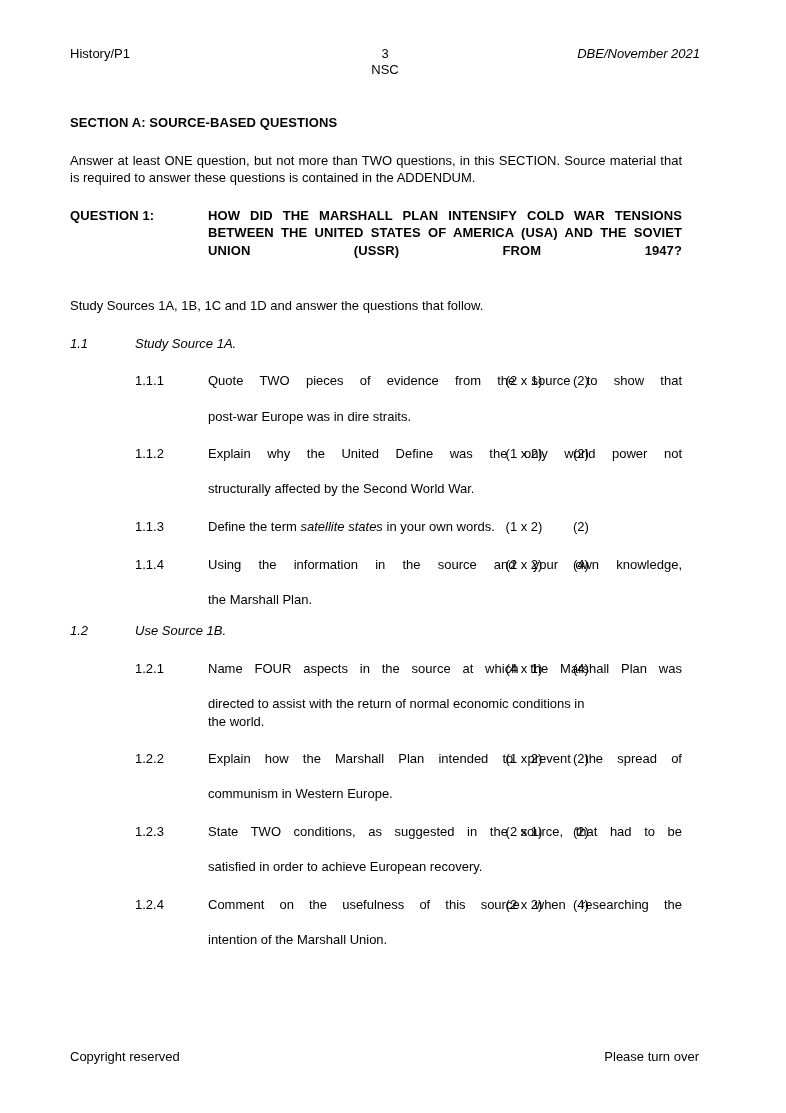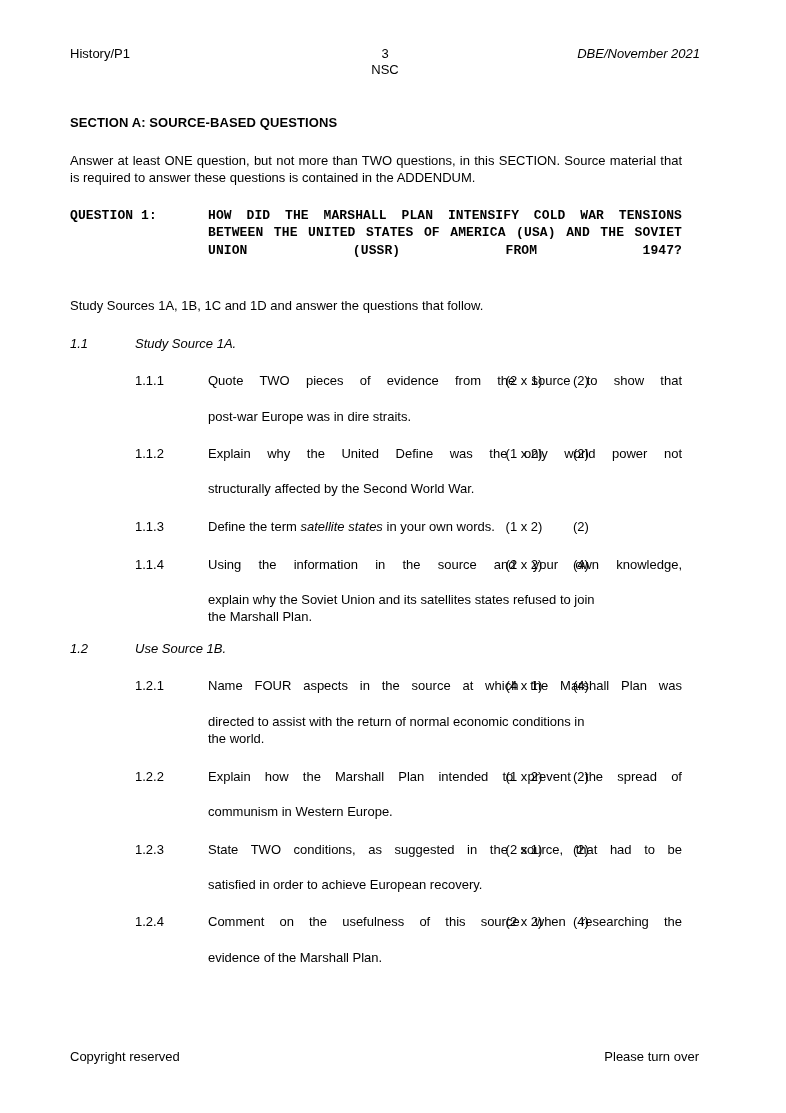--- a/index.html
+++ b/index.html
@@ -79,21 +79,20 @@
   }
 
   .spacer-20 { height: 20px; }
   .spacer-14 { height: 14px; }
 
   
   .qhead {
     position: relative;
     font-weight: bold;
     letter-spacing: 0.1px;
-    font-family: Liberation Mono, monospace;
   }
   .qhead .qh-label {
     position: absolute;
     left: 0;
     top: 0;
     white-space: nowrap;
   }
   .qhead .qh-body {
     margin-left: 138px;
     text-align: justify;
@@ -252,21 +251,20 @@
         <span class="marks-mult">(1 x 2)</span>
         <span class="marks-total">(2)</span>
       </div>
     </div>
 
     <div class="spacer-20"></div>
 
     <div class="lvl2">
       <span class="n2">1.1.4</span>
       <div class="t2 just"><span>Using the information in the source and your own knowledge,</span></div>
-      <div class="t2"><span>explain why the Soviet Union and its satellites states refused to join</span></div>
       <div class="t2">
         <span class="tailtext">the Marshall Plan.</span>
         <span class="marks-mult">(2 x 2)</span>
         <span class="marks-total">(4)</span>
       </div>
     </div>
 
     <div class="spacer-14"></div>
 
     <div class="lvl1">
@@ -310,21 +308,21 @@
         <span class="marks-total">(2)</span>
       </div>
     </div>
 
     <div class="spacer-20"></div>
 
     <div class="lvl2">
       <span class="n2">1.2.4</span>
       <div class="t2 just"><span>Comment on the usefulness of this source when researching the</span></div>
       <div class="t2">
-        <span class="tailtext">evidence of the Marshall Plan.</span>
+        <span class="tailtext">intention of the Marshall Union.</span>
         <span class="marks-mult">(2 x 2)</span>
         <span class="marks-total">(4)</span>
       </div>
     </div>
 
   </div>
 
   <div class="footer">
     <div class="ft-left">Copyright reserved</div>
     <div class="ft-right">Please turn over</div>

